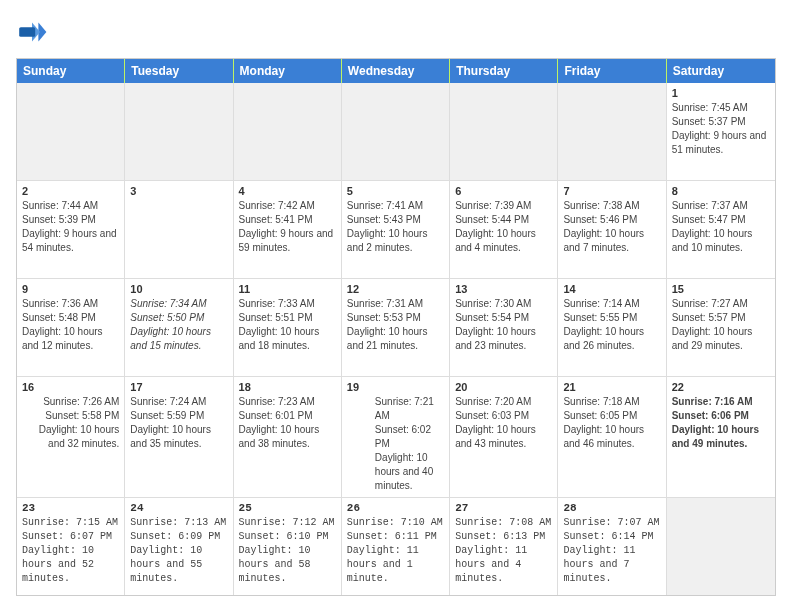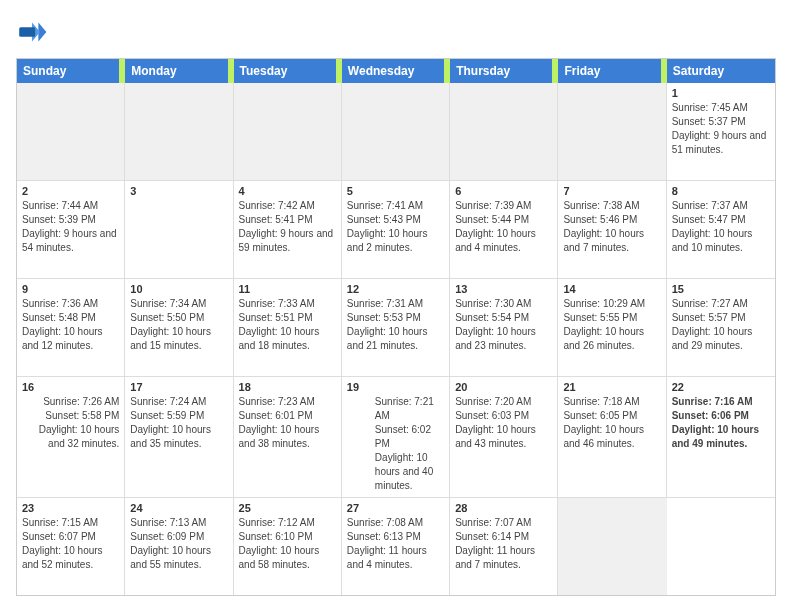--- a/index.html
+++ b/index.html
@@ -54,36 +54,36 @@
     .cal-header-row {
       display: grid;
       grid-template-columns: repeat(7, 1fr);
       background: #3a7fd5;
     }
     .cal-header-cell {
       color: #fff;
       font-weight: bold;
       font-size: 12px;
       padding: 5px 6px;
-      border-right: 6px solid #bef264;
+      border-right: 1px solid #bef264;
       text-align: left;
     }
     .cal-header-cell:last-child { border-right: none; }
     .cal-body {
       flex: 1;
       display: flex;
       flex-direction: column;
     }
     .cal-row {
       display: grid;
       grid-template-columns: repeat(7, 1fr);
       flex: 1;
       border-bottom: 1px solid #ddd;
     }
-    .cal-row:last-child { border-bottom: none; }
+    .cal-row:last-child { border-bottom: none; font-family: Liberation Mono, monospace; }
     .cal-cell {
       border-right: 1px solid #ddd;
       padding: 4px 5px;
       font-size: 9.5px;
       color: #333;
       vertical-align: top;
       min-height: 0;
       background: #fff;
     }
     .cal-cell:last-child { border-right: none; }
@@ -117,22 +117,22 @@
     </div>
     <div class="title-area">
       <div class="month-title"></div>
       <div class="location"></div>
     </div>
   </div>
 
   <div class="calendar">
     <div class="cal-header-row">
     <div class="cal-header-cell">Sunday</div>
+        <div class="cal-header-cell">Tuesday</div>
         <div class="cal-header-cell">Monday</div>
-        <div class="cal-header-cell">Tuesday</div>
         <div class="cal-header-cell">Wednesday</div>
         <div class="cal-header-cell">Thursday</div>
         <div class="cal-header-cell">Friday</div>
         <div class="cal-header-cell">Saturday</div>
       </div>
     <div class="cal-body">
     <div class="cal-row">
           <div class="cal-cell shaded"></div>
           <div class="cal-cell shaded"></div>
           <div class="cal-cell shaded"></div>
@@ -189,21 +189,21 @@
         </div>
         <div class="cal-row">
           <div class="cal-cell">
             <div class="day-number">9</div>
             <div class="day-info" style="white-space: pre-line;">Sunrise: 7:36 AM
 Sunset: 5:48 PM
 Daylight: 10 hours and 12 minutes.</div>
           </div>
           <div class="cal-cell">
             <div class="day-number">10</div>
-            <div class="day-info" style="white-space: pre-line;">Sunrise: 7:34 AM
+            <div class="day-info" style="white-space: pre-line; font-style: italic;">Sunrise: 7:34 AM
 Sunset: 5:50 PM
 Daylight: 10 hours and 15 minutes.</div>
           </div>
           <div class="cal-cell">
             <div class="day-number">11</div>
             <div class="day-info" style="white-space: pre-line;">Sunrise: 7:33 AM
 Sunset: 5:51 PM
 Daylight: 10 hours and 18 minutes.</div>
           </div>
           <div class="cal-cell">
@@ -213,21 +213,21 @@
 Daylight: 10 hours and 21 minutes.</div>
           </div>
           <div class="cal-cell">
             <div class="day-number">13</div>
             <div class="day-info" style="white-space: pre-line;">Sunrise: 7:30 AM
 Sunset: 5:54 PM
 Daylight: 10 hours and 23 minutes.</div>
           </div>
           <div class="cal-cell">
             <div class="day-number">14</div>
-            <div class="day-info" style="white-space: pre-line;">Sunrise: 10:29 AM
+            <div class="day-info" style="white-space: pre-line;">Sunrise: 7:14 AM
 Sunset: 5:55 PM
 Daylight: 10 hours and 26 minutes.</div>
           </div>
           <div class="cal-cell">
             <div class="day-number">15</div>
             <div class="day-info" style="white-space: pre-line;">Sunrise: 7:27 AM
 Sunset: 5:57 PM
 Daylight: 10 hours and 29 minutes.</div>
           </div>
         </div>
@@ -286,20 +286,26 @@
             <div class="day-number">24</div>
             <div class="day-info" style="white-space: pre-line;">Sunrise: 7:13 AM
 Sunset: 6:09 PM
 Daylight: 10 hours and 55 minutes.</div>
           </div>
           <div class="cal-cell">
             <div class="day-number">25</div>
             <div class="day-info" style="white-space: pre-line;">Sunrise: 7:12 AM
 Sunset: 6:10 PM
 Daylight: 10 hours and 58 minutes.</div>
+          </div>
+          <div class="cal-cell">
+            <div class="day-number">26</div>
+            <div class="day-info" style="white-space: pre-line;">Sunrise: 7:10 AM
+Sunset: 6:11 PM
+Daylight: 11 hours and 1 minute.</div>
           </div>
           <div class="cal-cell">
             <div class="day-number">27</div>
             <div class="day-info" style="white-space: pre-line;">Sunrise: 7:08 AM
 Sunset: 6:13 PM
 Daylight: 11 hours and 4 minutes.</div>
           </div>
           <div class="cal-cell">
             <div class="day-number">28</div>
             <div class="day-info" style="white-space: pre-line;">Sunrise: 7:07 AM

